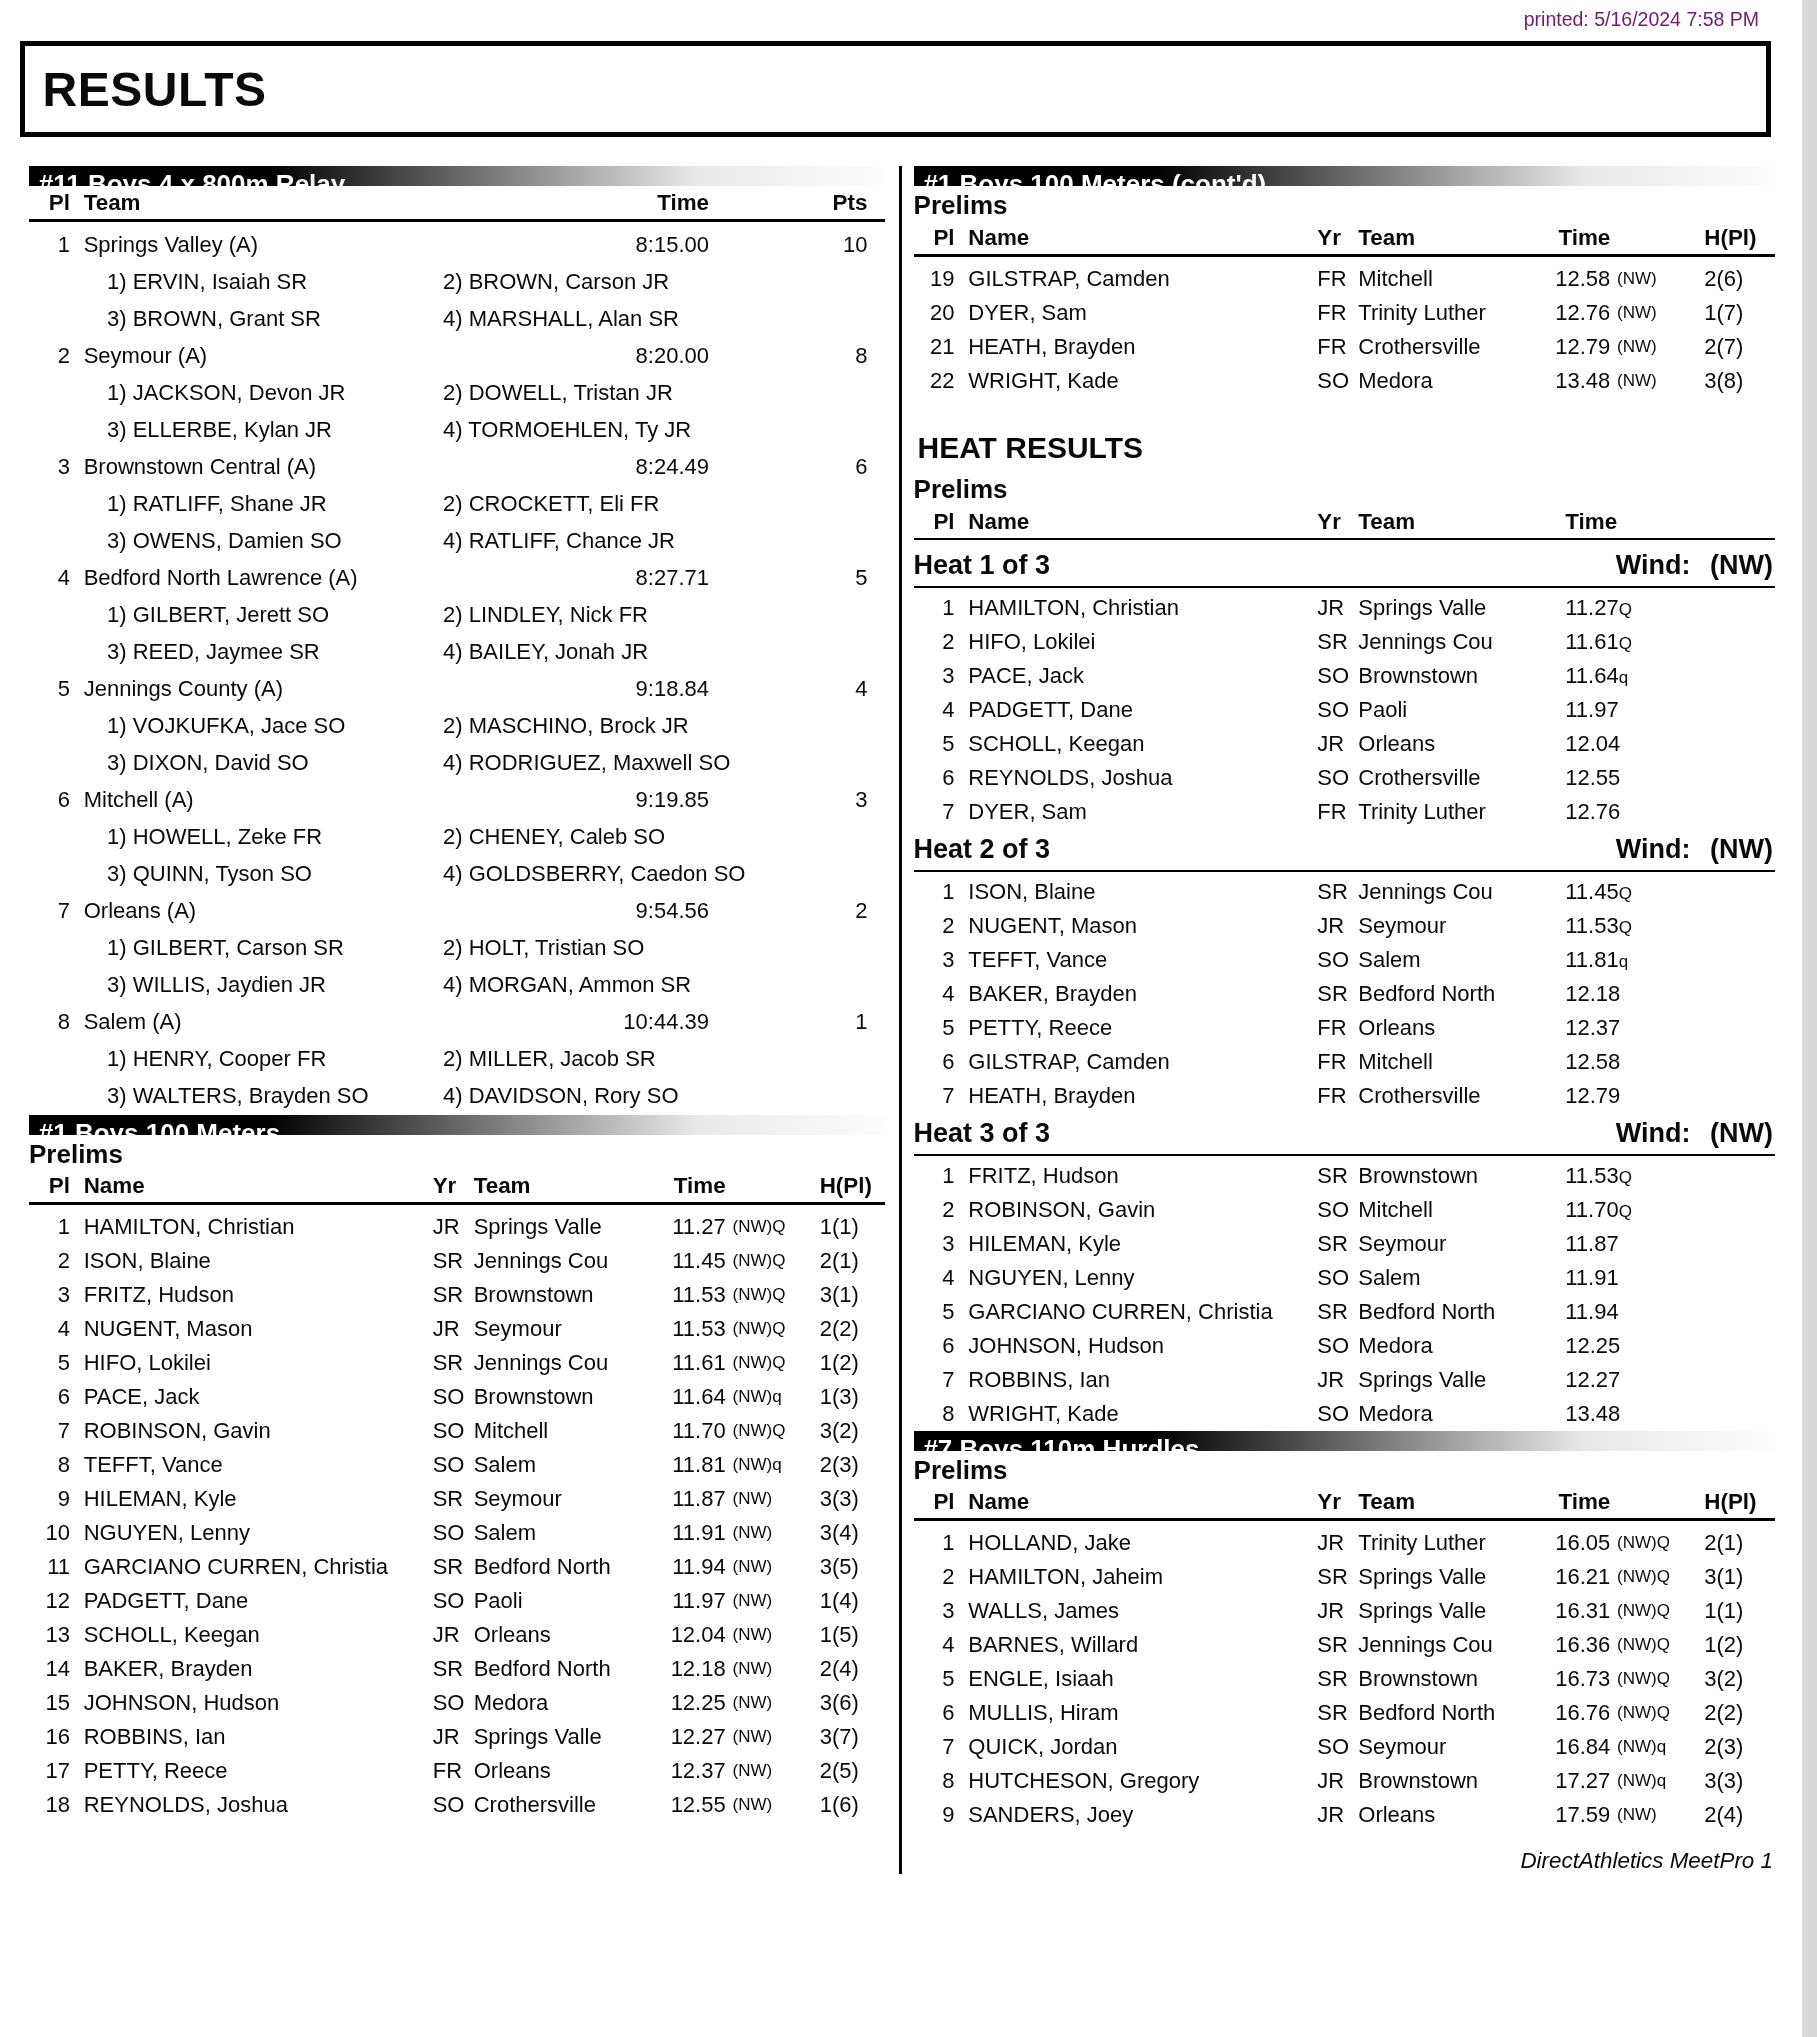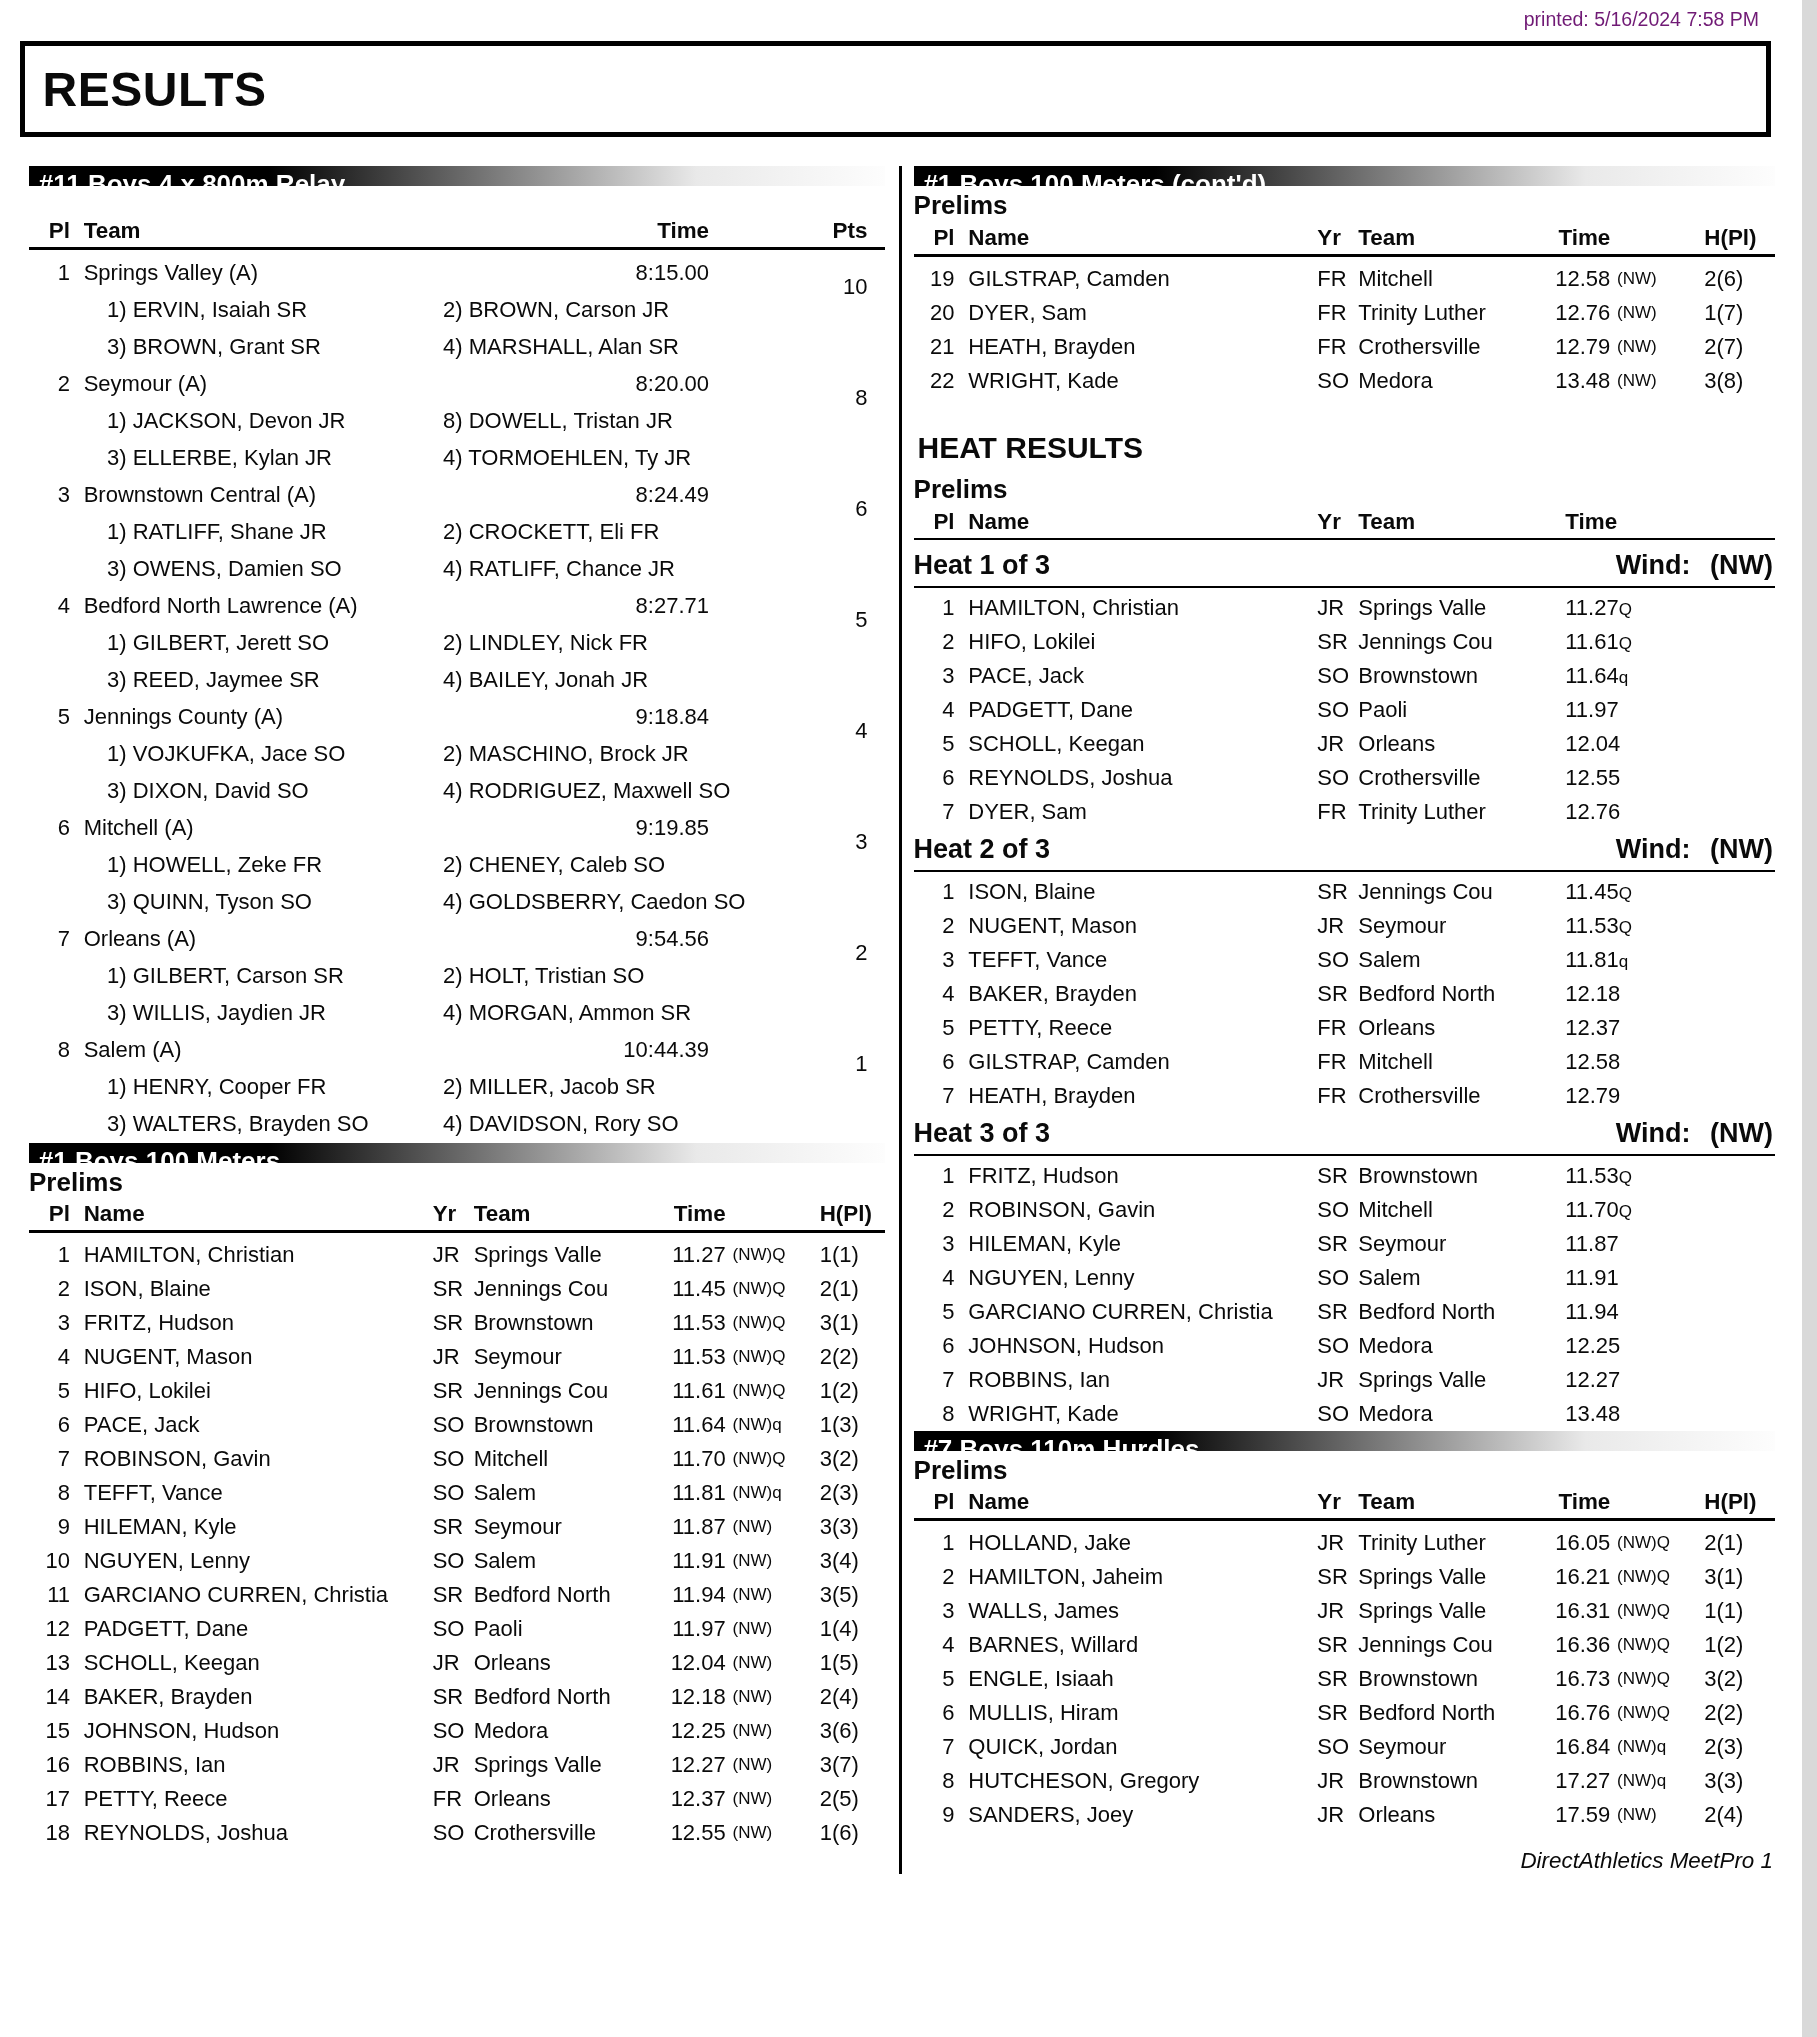--- a/index.html
+++ b/index.html
@@ -29,21 +29,21 @@
            border-bottom:3.9px solid #000; padding-bottom:2.9px; margin-bottom:4.9px; }
   .thead-thin { border-bottom-width:2.9px; }
 
   .trow { display:flex; align-items:center; height:37px; font-size:22px; }
   .srow { height:34px; }
 
   
   .r-pl   { width:41px; text-align:right; margin-right:13.7px; flex:none; }
   .r-team { flex:1; }
   .r-time { width:224px; text-align:right; flex:none; }
-  .r-pts  { width:176px; text-align:right; padding-right:17.6px; flex:none;margin-top:28px; }
+  .r-pts  { width:176px; text-align:right; padding-right:17.6px; flex:none; }
   .mrow   { display:flex; height:37px; align-items:center; font-size:22px; padding-left:78px; }
   .m1 { width:336px; flex:none; }
   .m2 { flex:1; }
 
   
   .s-pl   { width:41px; text-align:right; margin-right:13.7px; flex:none; }
   .s-name { width:349px; flex:none; white-space:nowrap; overflow:hidden; }
   .s-yr   { width:41px; flex:none; }
   .s-team { width:168px; flex:none; white-space:nowrap; overflow:hidden; }
   .s-time { width:84px; text-align:right; flex:none; }
@@ -107,21 +107,21 @@
               <span class="m2">4) MARSHALL, Alan SR</span>
             </div>
             <div class="trow">
               <span class="r-pl">2</span>
               <span class="r-team">Seymour (A)</span>
               <span class="r-time">8:20.00</span>
               <span class="r-pts">8</span>
             </div>
             <div class="mrow">
               <span class="m1">1) JACKSON, Devon JR</span>
-              <span class="m2">8) DOWELL, Tristan JR</span>
+              <span class="m2">2) DOWELL, Tristan JR</span>
             </div>
             <div class="mrow">
               <span class="m1">3) ELLERBE, Kylan JR</span>
               <span class="m2">4) TORMOEHLEN, Ty JR</span>
             </div>
             <div class="trow">
               <span class="r-pl">3</span>
               <span class="r-team">Brownstown Central (A)</span>
               <span class="r-time">8:24.49</span>
               <span class="r-pts">6</span>

